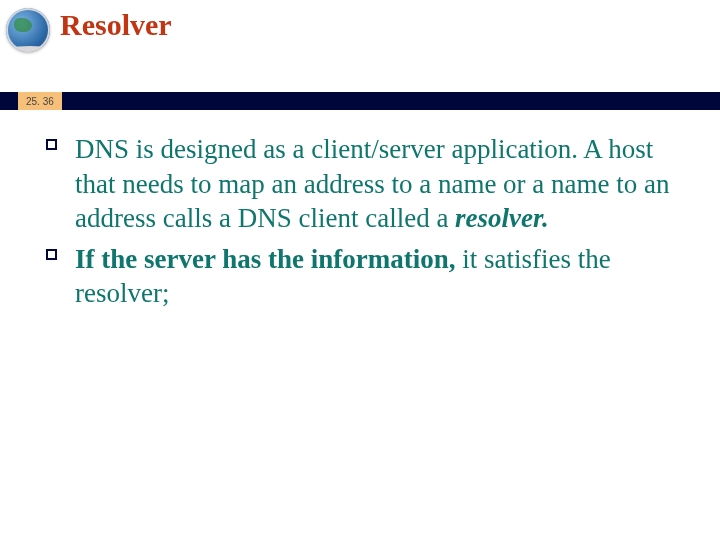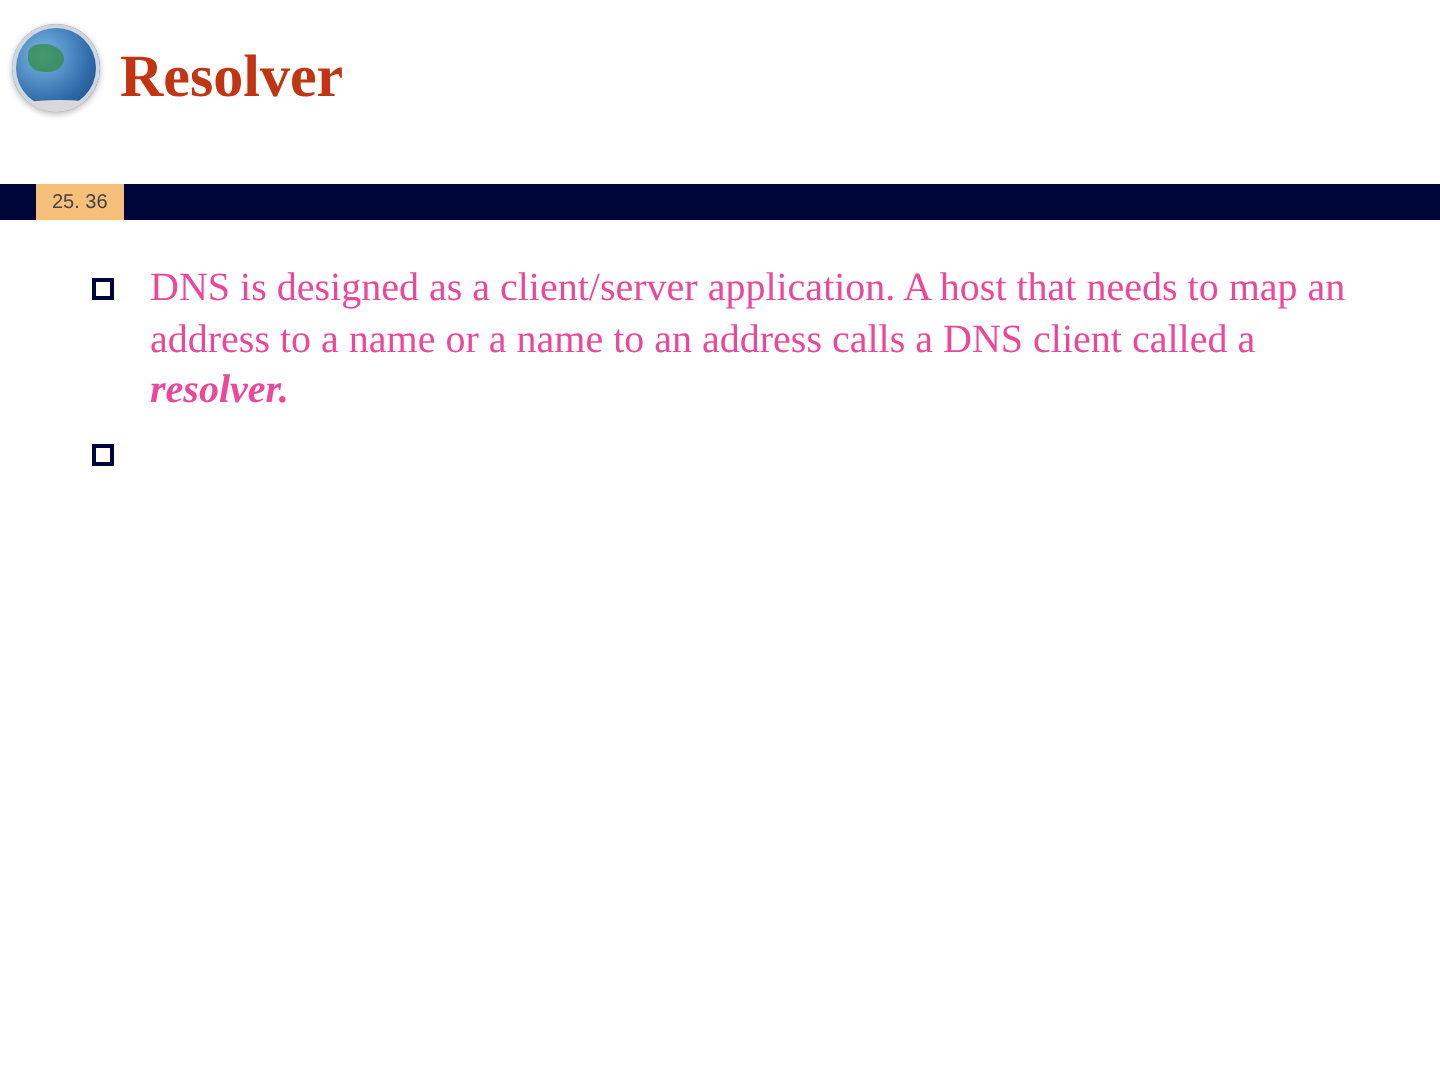--- a/index.html
+++ b/index.html
@@ -1,31 +1,31 @@
 <!DOCTYPE html>
 <html><head>
 <meta charset="utf-8">
 <style>
   * { margin: 0; padding: 0; box-sizing: border-box; }
   html, body { width: 720px; height: 540px; background: #fff; font-family: "Times New Roman", Times, serif; }
   .slide { position: relative; width: 720px; height: 540px; background: #fff; }
 
-  .header-row { position: absolute; top: 8px; left: 0; right: 0; height: 48px; display: flex; align-items: flex-end; }
+  .header-row { position: absolute; top: 8px; left: 0; right: 0; height: 48px; display: flex; align-items: flex-start; }
   .logo-globe { width: 44px; height: 44px; margin-left: 6px; background: radial-gradient(circle at 35% 35%, #7db7e6 0%, #2e6aa8 60%, #14406f 100%); border-radius: 50%; box-shadow: 0 0 0 2px #cfd6dd inset, 0 1px 3px rgba(0,0,0,.3); position: relative; overflow: hidden; }
   .logo-globe::before { content: ""; position: absolute; top: 10px; left: 8px; width: 18px; height: 14px; background: #2f8a3a; border-radius: 40% 60% 50% 50%; opacity: .7; }
   .logo-globe::after { content: ""; position: absolute; top: 38px; left: -6px; width: 60px; height: 12px; background: #d8d8d8; border-radius: 50%; }
   .title { font-size: 30px; font-weight: bold; color: #c23512; margin-left: 10px; font-family: "Times New Roman", serif; }
 
   .accent-band { position: absolute; top: 92px; left: 0; right: 0; height: 18px; background: #00053a; }
   .page-badge { position: absolute; top: 92px; left: 18px; height: 18px; background: #f7c07a; color: #444; font: 10px Arial, sans-serif; display: flex; align-items: center; padding: 0 8px; }
 
   .body-area { position: absolute; top: 132px; left: 46px; right: 30px; }
   .item { display: flex; align-items: flex-start; margin-bottom: 6px; }
   .bullet { width: 11px; height: 11px; border: 2px solid #00053a; margin-top: 7px; margin-right: 18px; flex-shrink: 0; }
-  .txt { font-size: 20px; line-height: 1.28; color: #ec4899; }
+  .txt { font-size: 27px; line-height: 1.28; color: #0f766e; }
   .txt i { font-style: italic; }
   .txt b { font-weight: bold; }
 
   .java-logo { position: absolute; left: 12px; bottom: 12px; width: 46px; }
   .cup-steam { width: 28px; height: 18px; margin: 0 auto; position: relative; }
   .cup-steam span { position: absolute; width: 6px; height: 18px; background: #d94f2a; border-radius: 3px; transform: skewX(-10deg); }
   .cup-steam span:nth-child(1){ left: 2px; }
   .cup-steam span:nth-child(2){ left: 11px; height: 20px; top:-1px;}
   .cup-steam span:nth-child(3){ left: 20px; }
   .cup-body { width: 30px; height: 6px; border: 3px solid #2f6fb0; border-top: none; border-radius: 0 0 14px 14px; margin: 2px auto 0; position: relative; }
@@ -46,17 +46,18 @@
   <div class="accent-band"></div>
   <div class="page-badge">25. 36</div>
 
   <div class="body-area" id="body-area">
       <div class="item">
         <div class="bullet"></div>
         <div class="txt">DNS is designed as a client/server application. A host that needs to map an address to a name or a name to an address calls a DNS client called a <b><i>resolver.</i></b></div>
       </div>
       <div class="item">
         <div class="bullet"></div>
+        <div class="txt"><b>If the server has the information,</b> it satisfies the resolver;</div>
       </div>
     </div>
 
 
 </div>
 
 </body></html>

